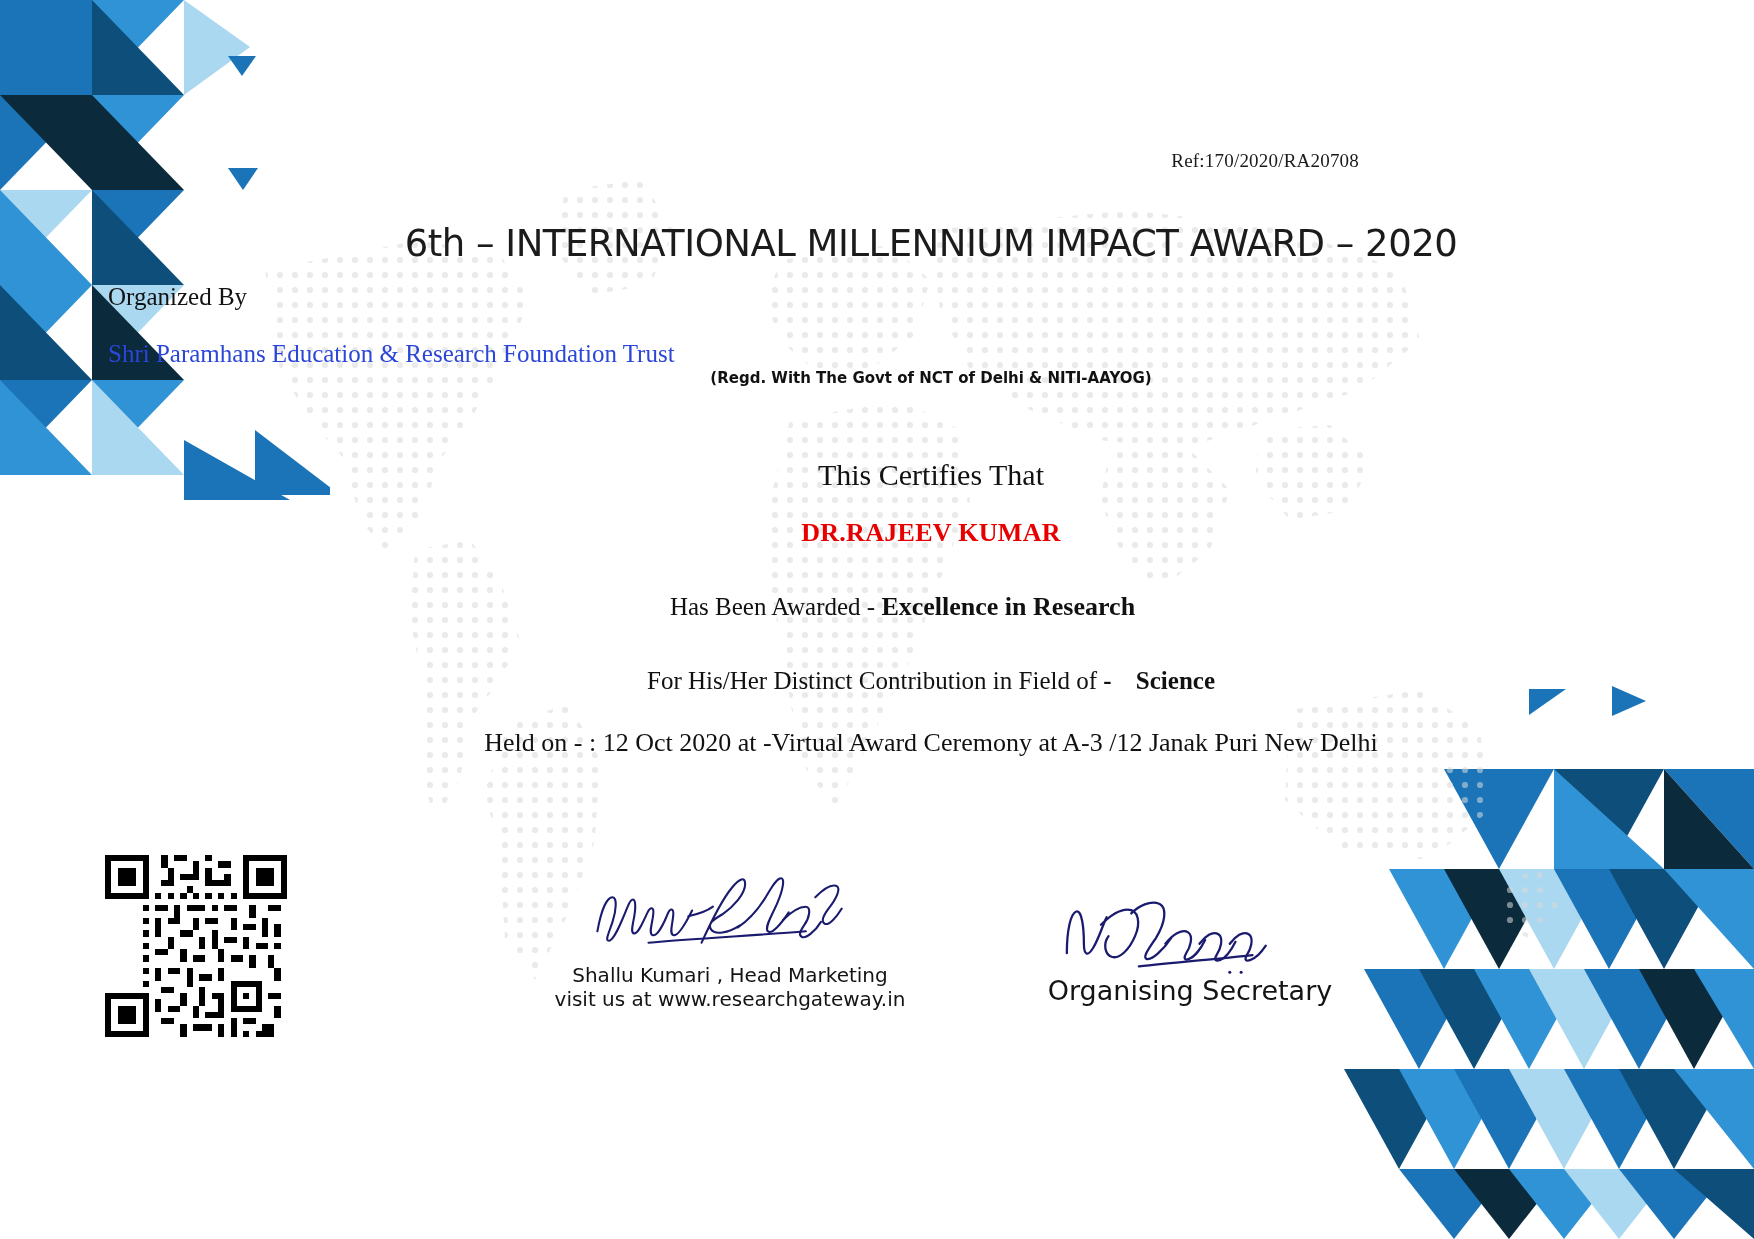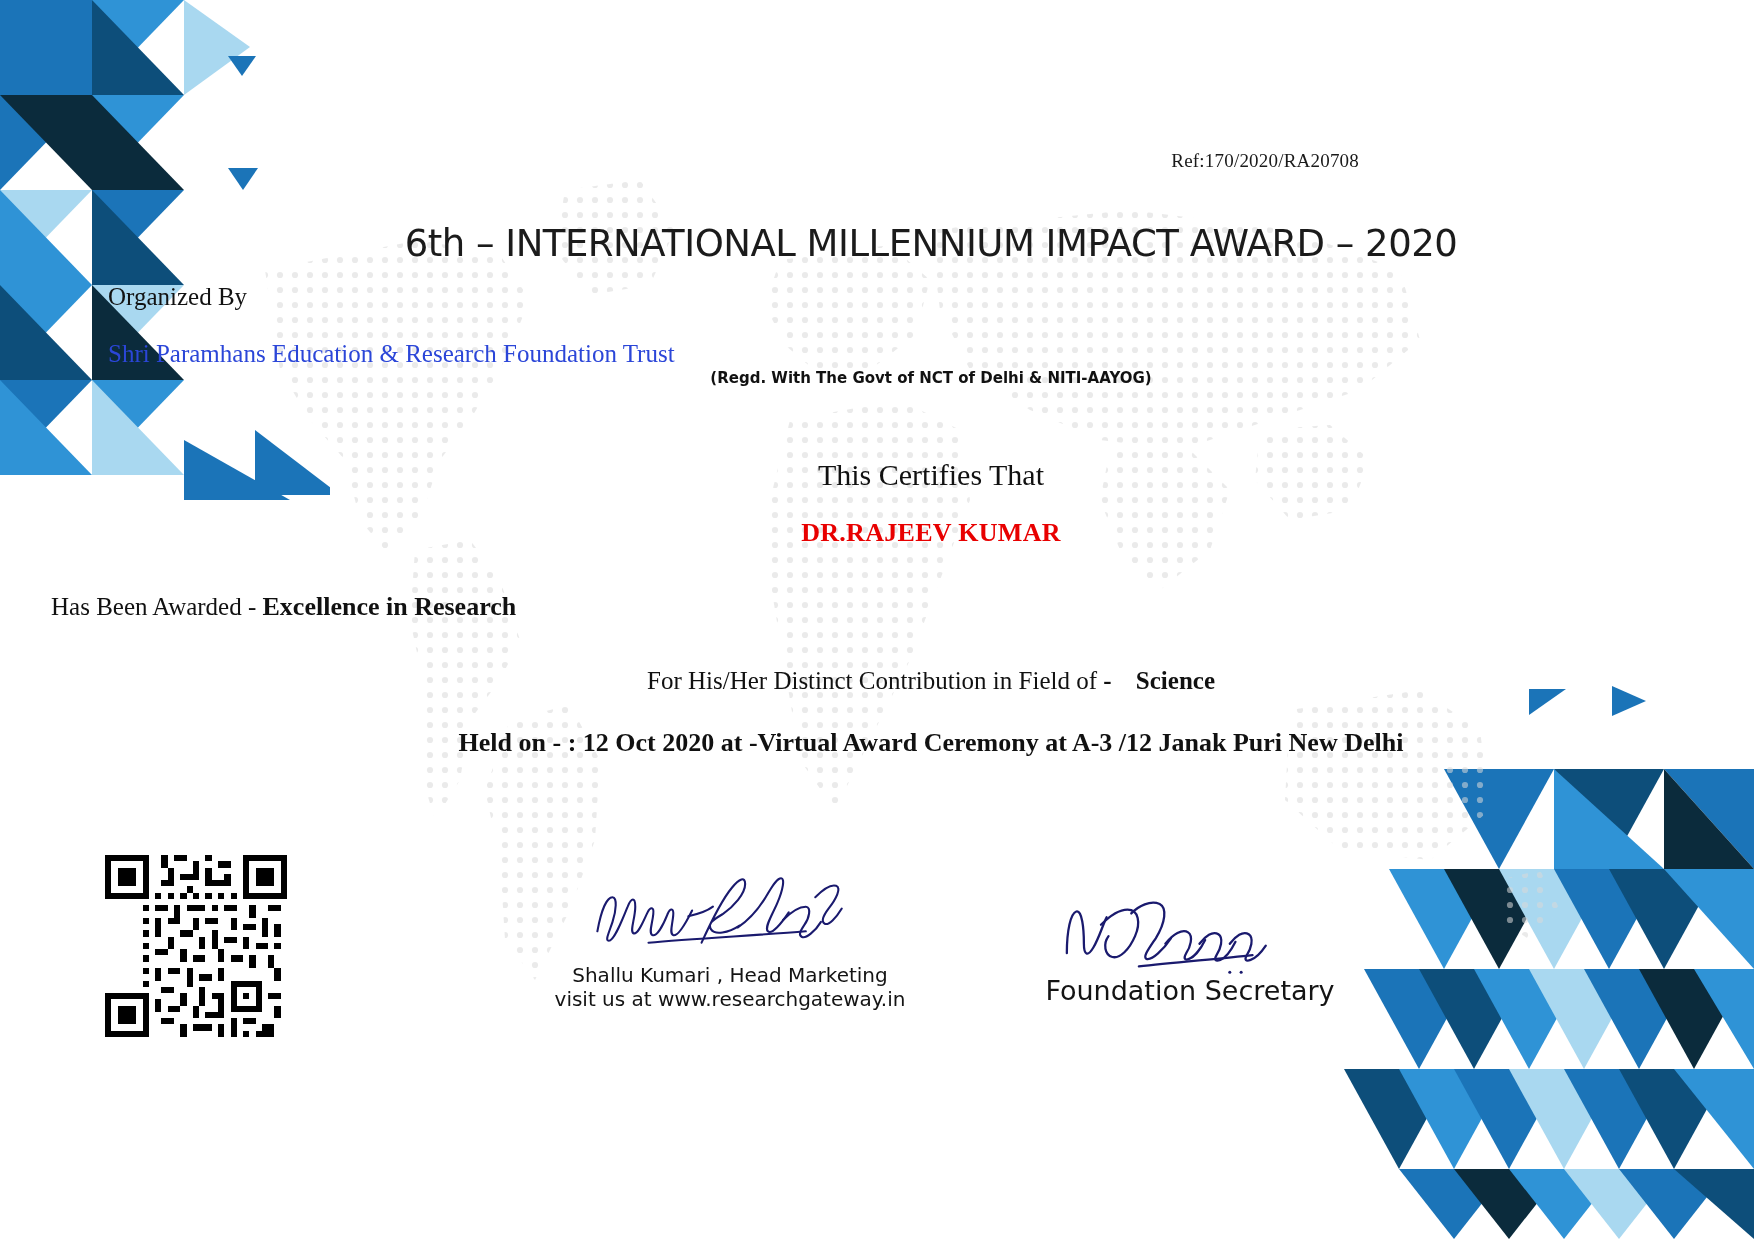--- a/index.html
+++ b/index.html
@@ -101,21 +101,21 @@
     font-weight: bold;
     color: #e80000;
     padding-left: 108px;
     letter-spacing: 0.3px;
   }
 
   .awarded {
     position: absolute;
     left: 7px; right: 0;
     top: 592px;
-    text-align: left;
+    text-align: center;
     font-size: 25px;
     padding-left: 44px;
   }
   .awarded b { font-size: 26px; }
 
   .field {
     position: absolute;
     left: 0; right: 0;
     top: 667px;
     text-align: center;
@@ -124,21 +124,21 @@
   }
   .field b { font-size: 25px; }
   .field .val { font-weight: bold; font-size: 25px; padding-left: 18px; }
 
   .held {
     position: absolute;
     left: 0; right: 0;
     top: 728px;
     text-align: center;
     font-size: 26px;
-    font-weight: bold;
+    font-weight: normal;
     padding-left: 108px;
   }
 
   
   .qr {
     position: absolute;
     left: 105px;
     top: 855px;
     width: 182px;
     height: 182px;
@@ -453,14 +453,14 @@
       <path d="M56,42 C64,34 74,26 84,26 C96,26 98,40 92,54 C86,68 76,78 68,76 C60,74 58,62 64,54"></path>
       <path d="M88,30 C96,22 108,16 118,20 C126,24 124,40 114,56 C106,68 100,76 104,78 C110,80 122,68 130,56"></path>
       <path d="M124,62 C132,52 142,46 148,50 C154,54 150,66 146,72 C143,77 144,80 149,78 C155,76 162,66 166,58"></path>
       <path d="M160,62 C166,54 174,48 180,52 C186,56 182,68 178,74 C175,79 177,81 182,79 C188,77 194,68 198,60"></path>
       <path d="M192,62 C198,54 206,48 212,52 C218,56 214,68 210,74 C207,79 209,81 214,79 C220,77 226,70 230,64"></path>
       <path d="M96,86 C130,82 180,78 216,74"></path>
       <circle cx="192" cy="92" r="1.6" fill="#1a1a6e" stroke="none"></circle>
       <circle cx="204" cy="92" r="1.6" fill="#1a1a6e" stroke="none"></circle>
     </g>
   </svg>
-  <div class="sig-role">Foundation Secretary</div>
+  <div class="sig-role">Organising Secretary</div>
 </div>
 
 </body></html>

